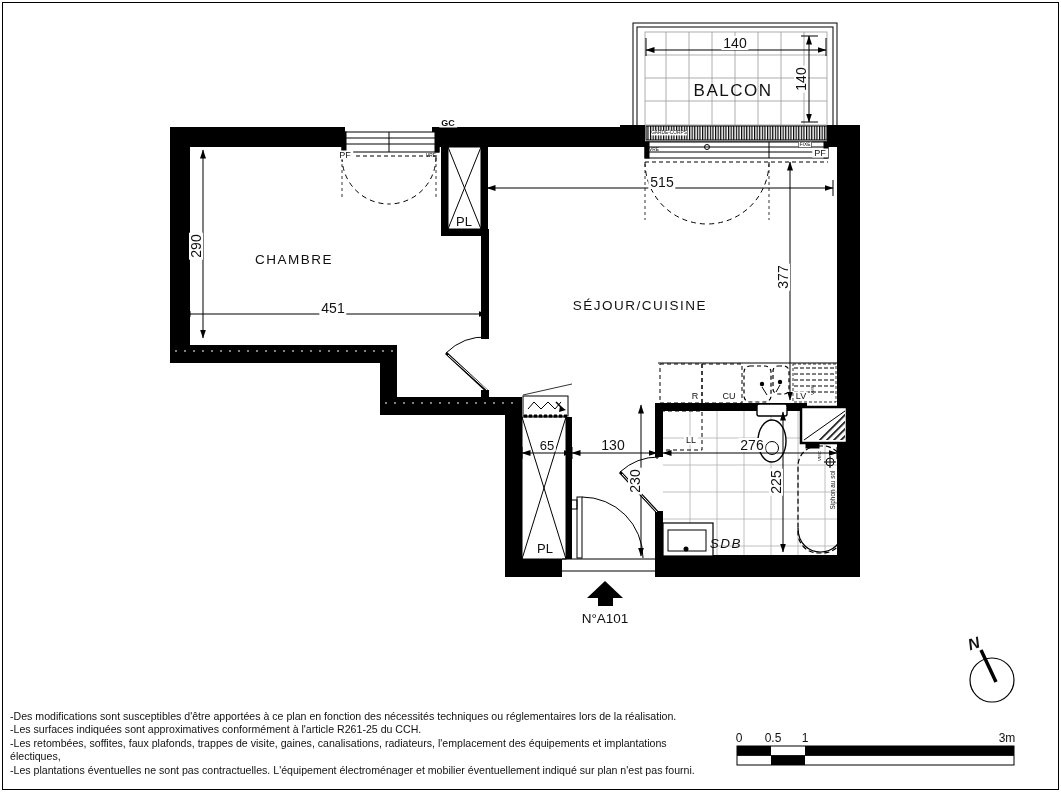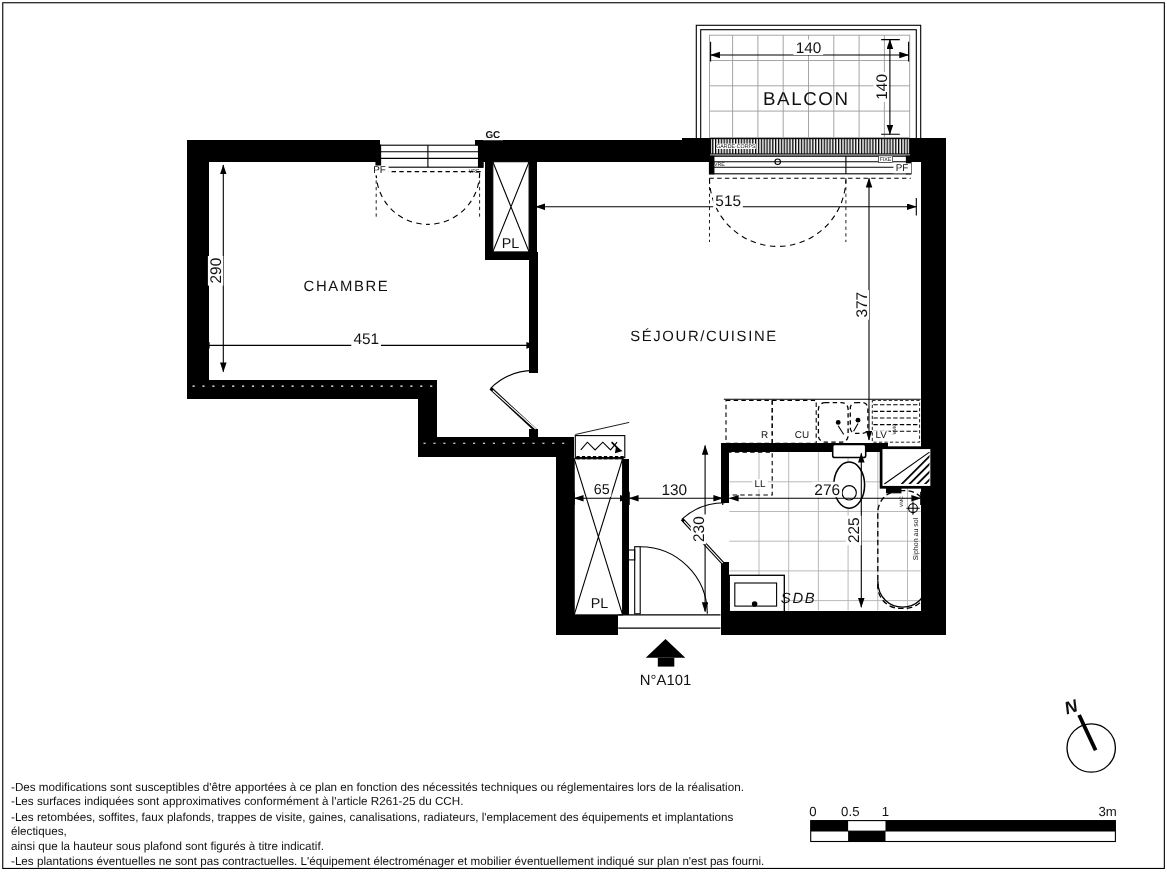--- a/index.html
+++ b/index.html
@@ -219,21 +219,21 @@
   <g stroke="#000">
     <rect x="737" y="746" width="277" height="19" fill="#fff" stroke-width="1"></rect>
     <rect x="737" y="746" width="34" height="9.5" fill="#000" stroke="none"></rect>
     <rect x="805" y="746" width="209" height="9.5" fill="#000" stroke="none"></rect>
     <rect x="771" y="755.5" width="34" height="9.5" fill="#000" stroke="none"></rect>
     <line x1="737" y1="755.5" x2="1014" y2="755.5" stroke-width="0.8"></line>
   </g>
 </svg>
 
 <div class="lbl room" style="left:733px;top:90px;font-size:17px;">BALCON</div>
-<div class="lbl room" style="left:315px;top:260px;">CHAMBRE</div>
+<div class="lbl room" style="left:294px;top:260px;">CHAMBRE</div>
 <div class="lbl room" style="left:640px;top:306px;">SÉJOUR/CUISINE</div>
 <div class="lbl room" style="left:726px;top:544px;font-style:italic;">SDB</div>
 <div class="lbl" style="left:464px;top:221px;font-size:13px;">PL</div>
 <div class="lbl" style="left:545px;top:548px;font-size:13px;">PL</div>
 
 <div class="lbl dim bg" style="left:735px;top:43px;">140</div>
 <div class="lbl dim v" style="left:801px;top:79px;">140</div>
 <div class="lbl dim bg" style="left:662px;top:182px;">515</div>
 <div class="lbl dim v" style="left:783px;top:277px;">377</div>
 <div class="lbl dim bg" style="left:333px;top:308px;">451</div>
@@ -265,17 +265,16 @@
 
 <div class="sclbl" style="left:739px;top:731px;">0</div>
 <div class="sclbl" style="left:773px;top:731px;">0.5</div>
 <div class="sclbl" style="left:805px;top:731px;">1</div>
 <div class="sclbl" style="left:1007px;top:731px;">3m</div>
 
 <div id="nota">
   <div>-Des modifications sont susceptibles d'être apportées à ce plan en fonction des nécessités techniques ou réglementaires lors de la réalisation.</div>
   <div>-Les surfaces indiquées sont approximatives conformément à l'article R261-25 du CCH.</div>
   <div>-Les retombées, soffites, faux plafonds, trappes de visite, gaines, canalisations, radiateurs, l'emplacement des équipements et implantations électiques,</div>
-  <div>ainsi que la hauteur sous plafond sont figurés à titre indicatif.</div>
   <div>-Les plantations éventuelles ne sont pas contractuelles. L'équipement électroménager et mobilier éventuellement indiqué sur plan n'est pas fourni.</div>
 </div>
 
 </div>
 
 </body></html>

